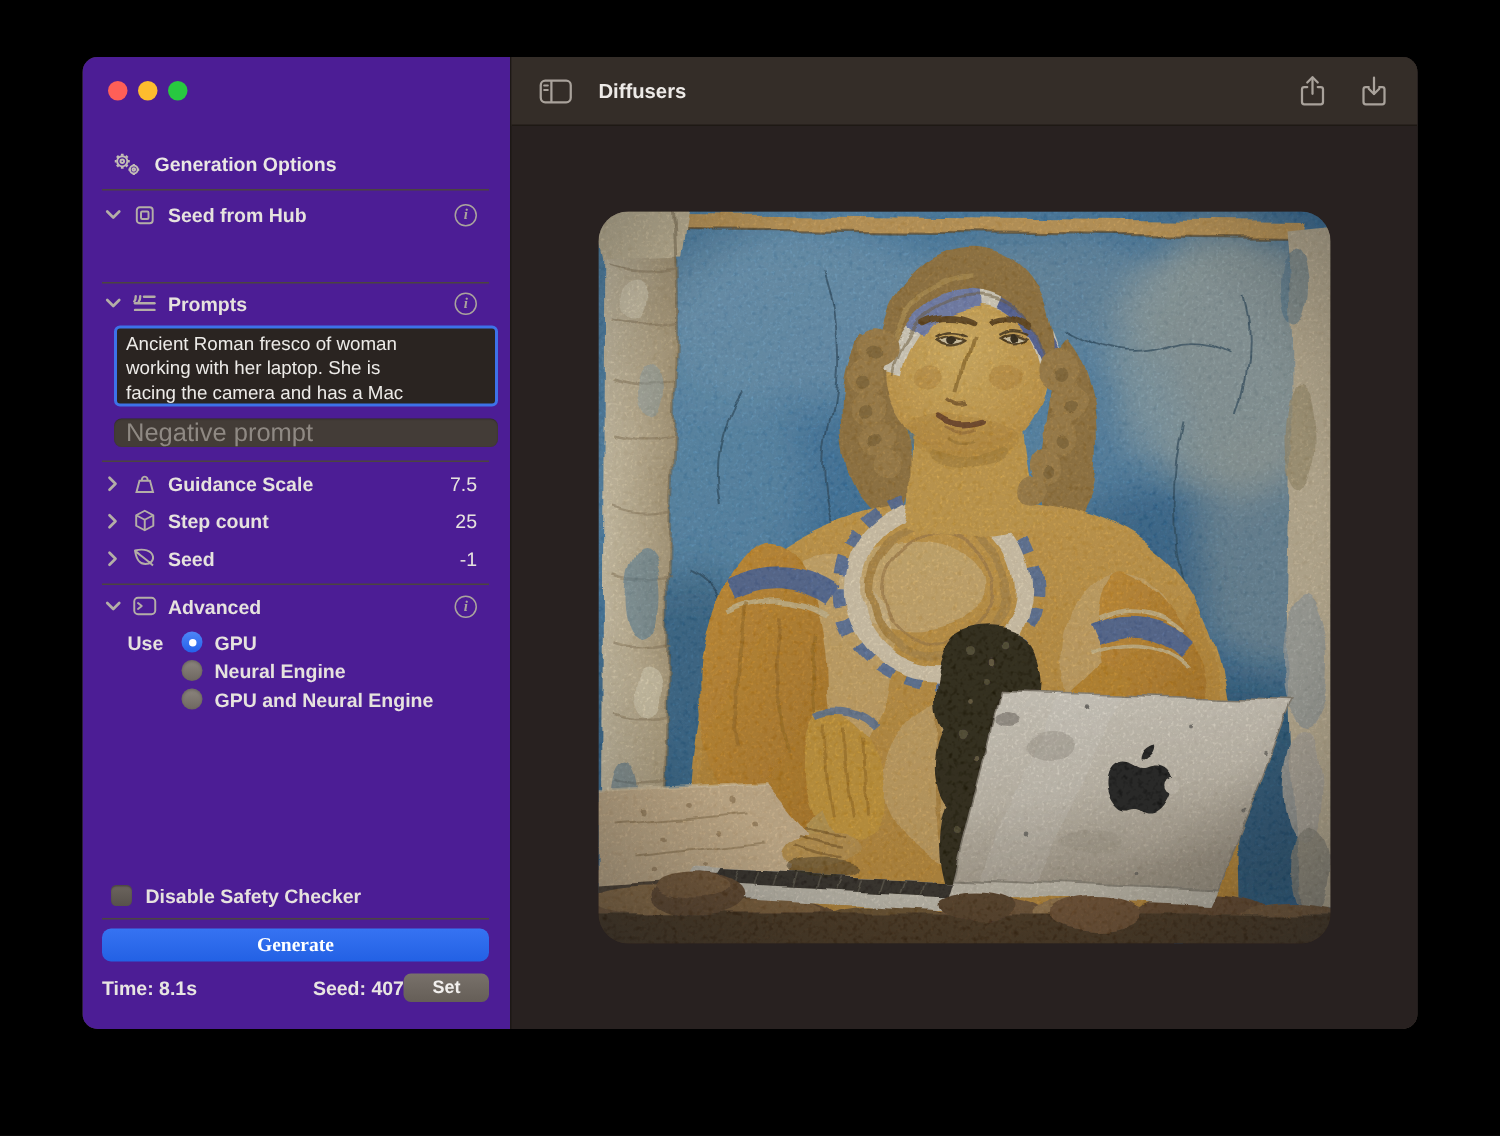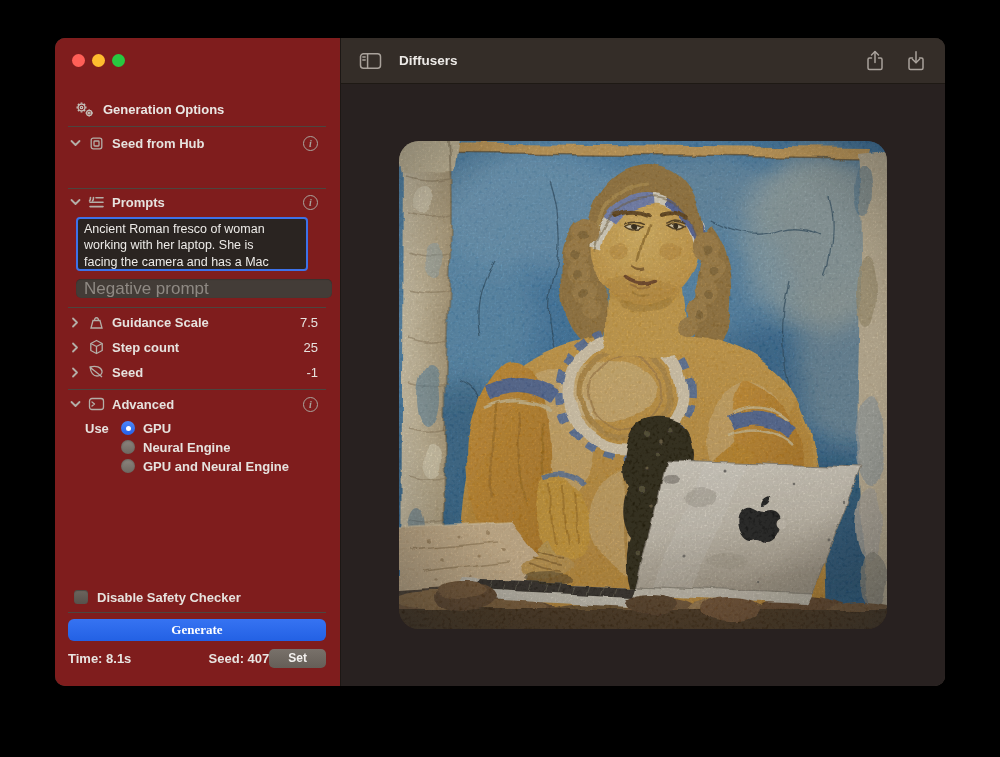--- a/index.html
+++ b/index.html
@@ -1,18 +1,18 @@
 <!DOCTYPE html>
 <html><head>
 <meta charset="utf-8">
 <style>
   * { box-sizing: border-box; margin:0; padding:0; }
   html,body { width:1000px; height:757px; background:#000; font-family:"Liberation Sans",sans-serif; overflow:hidden; }
   .window { position:absolute; left:55px; top:38px; width:890px; height:648px; border-radius:10px; overflow:hidden; display:flex; background:#3a332e; box-shadow:0 25px 60px rgba(0,0,0,.75), inset 0 0 0 1px rgba(90,80,70,.35); }
-  .sidebar { position:relative; width:285px; flex:none; background:#7f1d1d; }
+  .sidebar { position:relative; width:285px; flex:none; background:#4c1d95; }
   .main { flex:1; display:flex; flex-direction:column; background:#282120; border-left:1px solid #1d1815; }
   .titlebar { height:46px; flex:none; background:#342d28; border-bottom:1px solid #1e1914; display:flex; align-items:center; padding:0 18px; }
   .content { flex:1; display:flex; align-items:center; justify-content:center; }
   .artwork { width:488px; height:488px; border-radius:20px; overflow:hidden; position:relative; }
   .artwork svg { display:block; }
 
   .lights { position:absolute; left:17px; top:16px; display:flex; gap:7px; }
   .light { width:13px; height:13px; border-radius:50%; }
 
   .sb-header { position:absolute; left:19px; top:62px; height:18px; display:flex; align-items:center; gap:8px; color:#eae7e4; font-size:13px; font-weight:700; }
@@ -23,21 +23,21 @@
   .sicon { width:20px; flex:none; display:flex; justify-content:center; margin:0 6px 0 4px; }
   .spacer { flex:1; }
   .info { width:15px; height:15px; border-radius:50%; border:1.3px solid #aaa49d; color:#aaa49d; font-size:10px; font-weight:700; display:flex; align-items:center; justify-content:center; margin-right:8px; font-family:"Liberation Serif",serif; font-style:italic; }
   .val { margin-right:8px; font-weight:400; }
 
   .dropdown { position:absolute; left:20px; top:121px; width:250px; height:21px; border-radius:5.5px; background:#6e665e; display:flex; align-items:center; padding:0 2px 0 8px; color:#f4f2f0; font-size:12.5px; font-weight:500; }
   .bluedot { width:10px; height:10px; border-radius:50%; background:#2d7cf6; margin-right:6px; flex:none; }
   .dd-text { flex:1; white-space:nowrap; overflow:hidden; letter-spacing:-0.2px; }
   .dd-btn { width:17px; height:17px; border-radius:4.5px; background:linear-gradient(#4b83f8,#2c62e9); flex:none; display:flex; align-items:center; justify-content:center; }
 
-  .prompt-box { position:absolute; left:21px; top:179px; width:232px; height:54px; border:2px solid #3d72e9; border-radius:4px; background:#2a2421; color:#edebe8; font-size:12.5px; line-height:16.3px; padding:2px 6px; font-weight:500; white-space:pre-line; }
+  .prompt-box { position:absolute; left:21px; top:179px; width:256px; height:54px; border:2px solid #3d72e9; border-radius:4px; background:#2a2421; color:#edebe8; font-size:12.5px; line-height:16.3px; padding:2px 6px; font-weight:500; white-space:pre-line; }
   .neg-box { position:absolute; left:21px; top:241px; width:256px; height:19px; border-radius:5px; background:#433c37; color:#8f8983; font-size:17px; display:flex; align-items:center; padding:0 8px; box-shadow:inset 0 0.5px 1px rgba(0,0,0,.3); }
 
   .radio-row { position:absolute; left:30px; height:16px; display:flex; align-items:center; gap:8px; color:#e6e2de; font-size:13px; font-weight:600; }
   .use-lbl { width:28px; flex:none; }
   .radio { width:14px; height:14px; border-radius:50%; flex:none; position:relative; }
   .radio.on { background:linear-gradient(#4d86f8,#2561ea); }
   .radio.on::after { content:""; position:absolute; left:4.5px; top:4.5px; width:5px; height:5px; border-radius:50%; background:#fff; }
   .radio.off { background:linear-gradient(#8d867f,#6e6760); box-shadow:inset 0 1px 2px rgba(0,0,0,.25); }
 
   .check-row { position:absolute; left:19px; top:550px; height:18px; display:flex; align-items:center; gap:9px; color:#e6e2de; font-size:13px; font-weight:600; }

